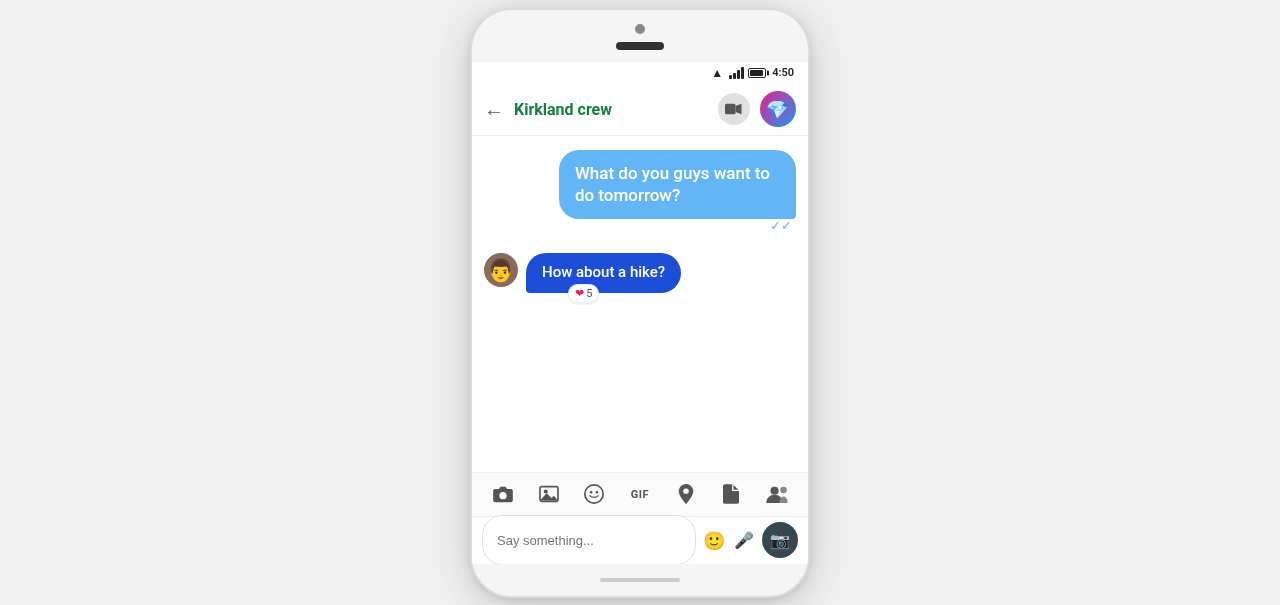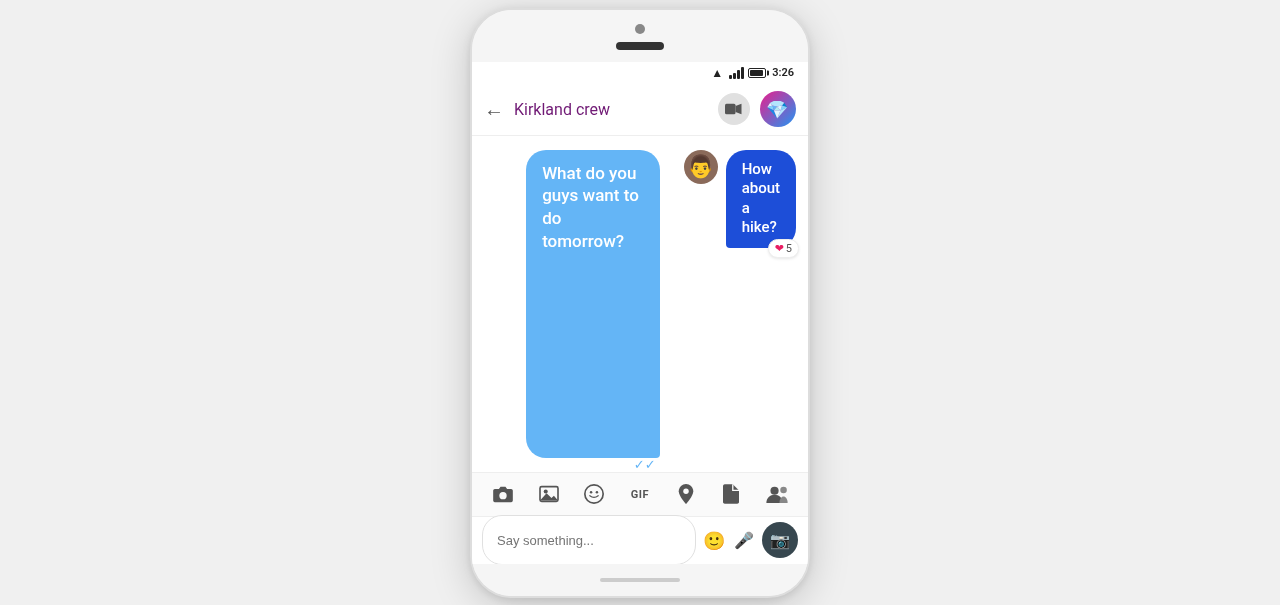--- a/index.html
+++ b/index.html
@@ -147,22 +147,22 @@
     }
     .back-btn {
       font-size: 20px;
       color: #555;
       margin-right: 10px;
       cursor: pointer;
     }
     .header-title {
       flex: 1;
       font-size: 16px;
-      font-weight: 400;
-      color: #701a75;
+      font-weight: 700;
+      color: #15803d;
     }
     .header-actions {
       display: flex;
       align-items: center;
       gap: 10px;
     }
     .video-btn {
       width: 32px;
       height: 32px;
       border-radius: 50%;
@@ -189,21 +189,21 @@
     }
     .diamond-emoji {
       font-size: 18px;
     }
 
     
     .chat-area {
       flex: 1;
       padding: 14px 12px;
       display: flex;
-      flex-direction: row;
+      flex-direction: column;
       gap: 12px;
       overflow-y: auto;
       background: #fff;
     }
 
     
     .message-out {
       display: flex;
       justify-content: flex-end;
       position: relative;
@@ -413,21 +413,21 @@
           <div class="signal-bar" style="height:4px;"></div>
           <div class="signal-bar" style="height:6px;"></div>
           <div class="signal-bar" style="height:9px;"></div>
           <div class="signal-bar" style="height:12px;"></div>
         </div>
 
         <div class="battery-icon">
           <div class="battery-fill"></div>
         </div>
 
-        <span>3:26</span>
+        <span>4:50</span>
       </div>
     </div>
 
     <div class="app-screen">
 
       <div class="app-header">
         <span class="back-btn">←</span>
         <span class="header-title">Kirkland crew</span>
         <div class="header-actions">
           <div class="video-btn">

